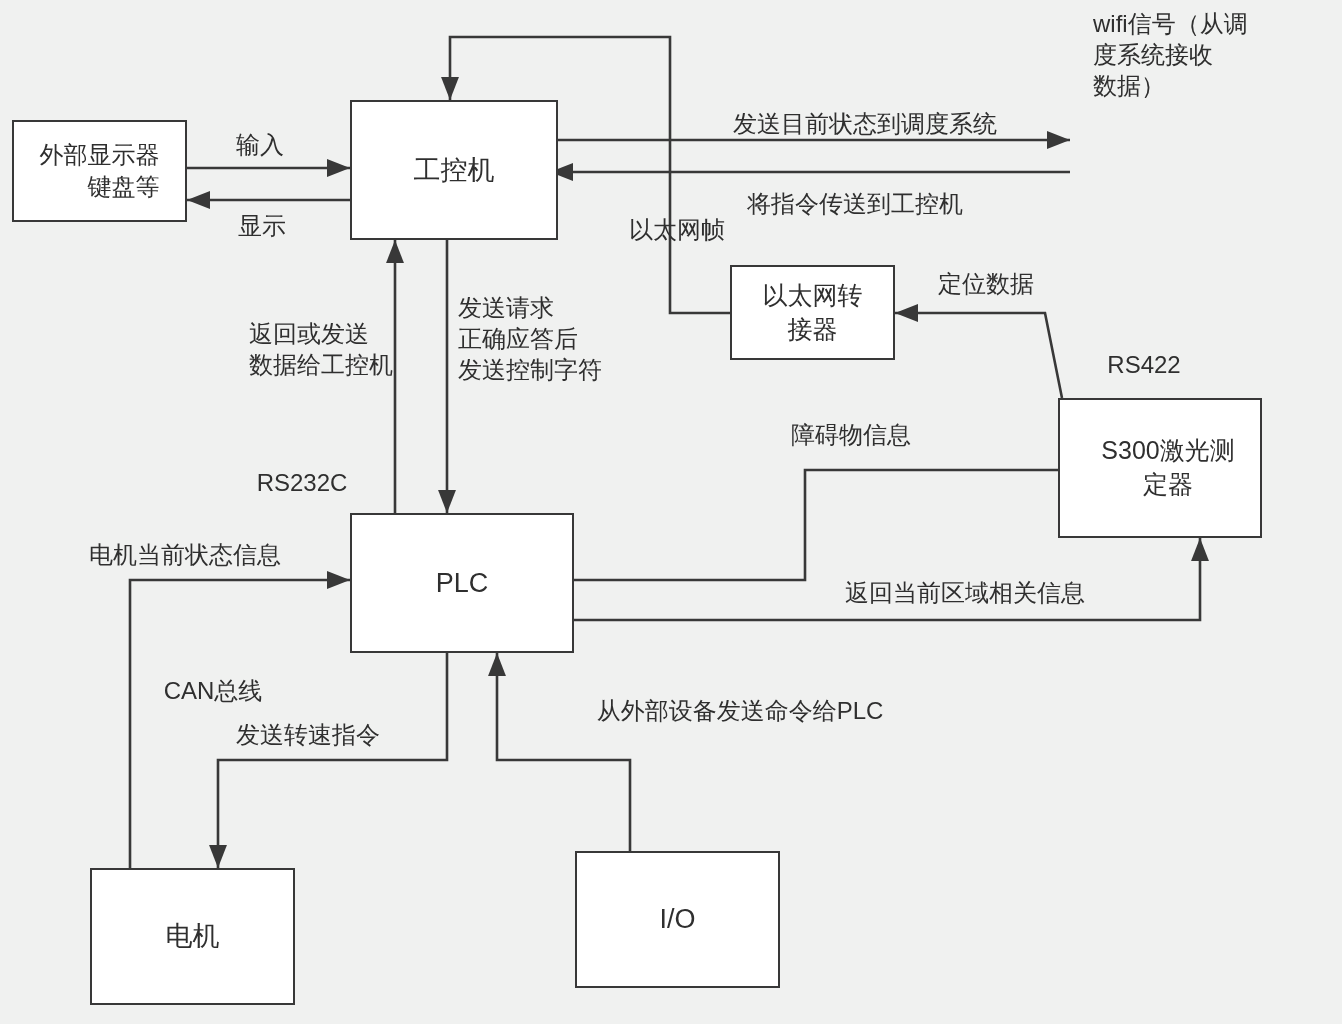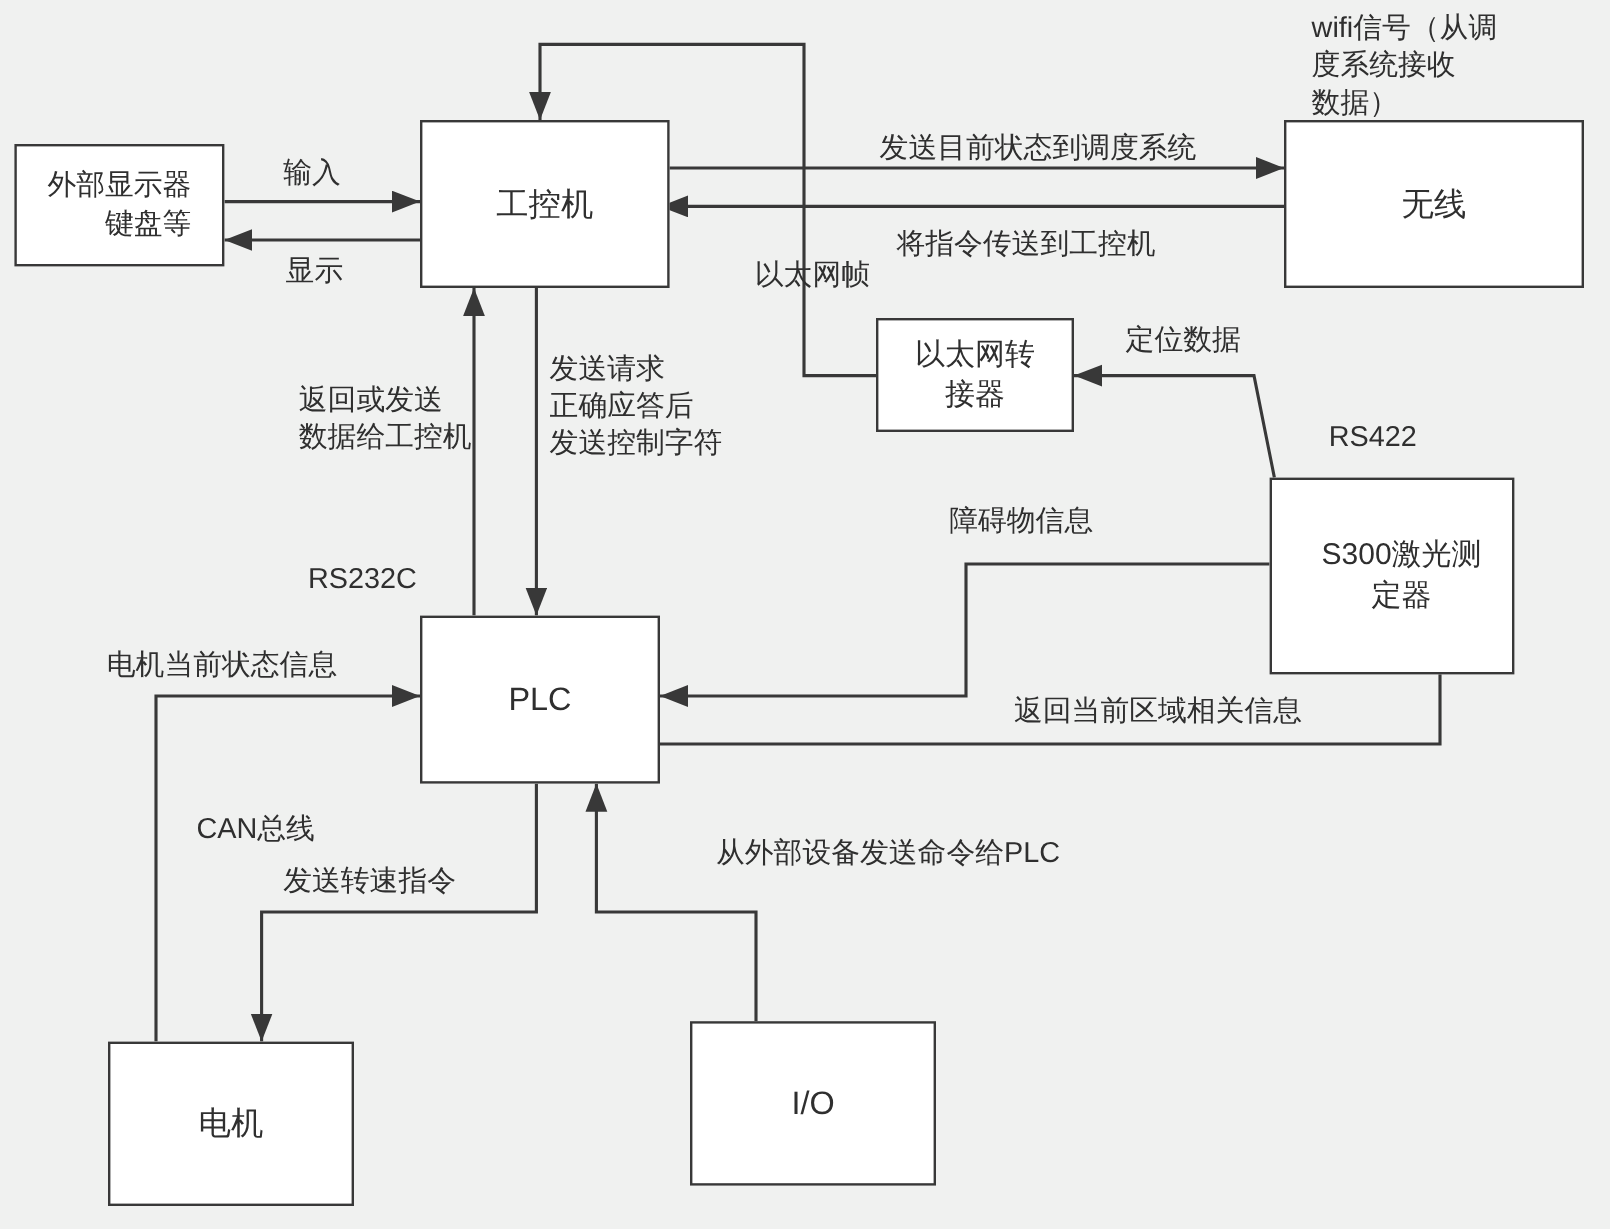--- a/index.html
+++ b/index.html
@@ -39,22 +39,22 @@
     color: #2f2f2f;
     white-space: pre-line;
     transform: translateX(-50%);
     line-height: 1.3;
   }
   
   .n-external { left: 12px;   top: 120px; width: 175px; height: 102px; font-size: 24px; text-align: right; }
   .n-ipc      { left: 350px;  top: 100px; width: 208px; height: 140px; }
   .n-wireless { left: 1070px; top: 100px; width: 250px; height: 140px; }
   .n-eth      { left: 730px;  top: 265px; width: 165px; height: 95px;  font-size: 25px; }
-  .n-s300     { left: 1058px; top: 398px; width: 204px; height: 164px; font-size: 25px; padding-left: 16px; }
-  .n-plc      { left: 350px;  top: 513px; width: 200px; height: 140px; }
+  .n-s300     { left: 1058px; top: 398px; width: 204px; height: 140px; font-size: 25px; padding-left: 16px; }
+  .n-plc      { left: 350px;  top: 513px; width: 224px; height: 140px; }
   .n-motor    { left: 90px;   top: 868px; width: 205px; height: 137px; }
   .n-io       { left: 575px;  top: 851px; width: 205px; height: 137px; }
   
   .l-wifi        { left: 1176px; top: 8px; }
   .l-sendstatus  { left: 865px;  top: 64px; margin-top: 44px; }
   .l-transmit    { left: 855px;  top: 188px; }
   .l-ethframe    { left: 677px;  top: 214px; }
   .l-input       { left: 260px;  top: 129px; }
   .l-display     { left: 262px;  top: 210px; }
   .l-return      { left: 321px;  top: 318px; }
@@ -93,21 +93,20 @@
       <polyline points="447,240 447,513" marker-end="url(#arr)"></polyline>
       <polyline points="130,868 130,580 350,580" marker-end="url(#arr)"></polyline>
       <polyline points="447,653 447,760 218,760 218,868" marker-end="url(#arr)"></polyline>
       <polyline points="630,868 630,760 497,760 497,653" marker-end="url(#arr)"></polyline>
     </g>
   </svg>
 
   <div class="node n-external">外部显示器
 键盘等</div>
   <div class="node n-ipc">工控机</div>
-  <div class="node n-wireless">无线</div>
   <div class="node n-eth">以太网转
 接器</div>
   <div class="node n-s300">S300激光测
 定器</div>
   <div class="node n-plc">PLC</div>
   <div class="node n-motor">电机</div>
   <div class="node n-io">I/O</div>
 
   <div class="lbl l-wifi">wifi信号（从调度系统接收
 数据）</div>

